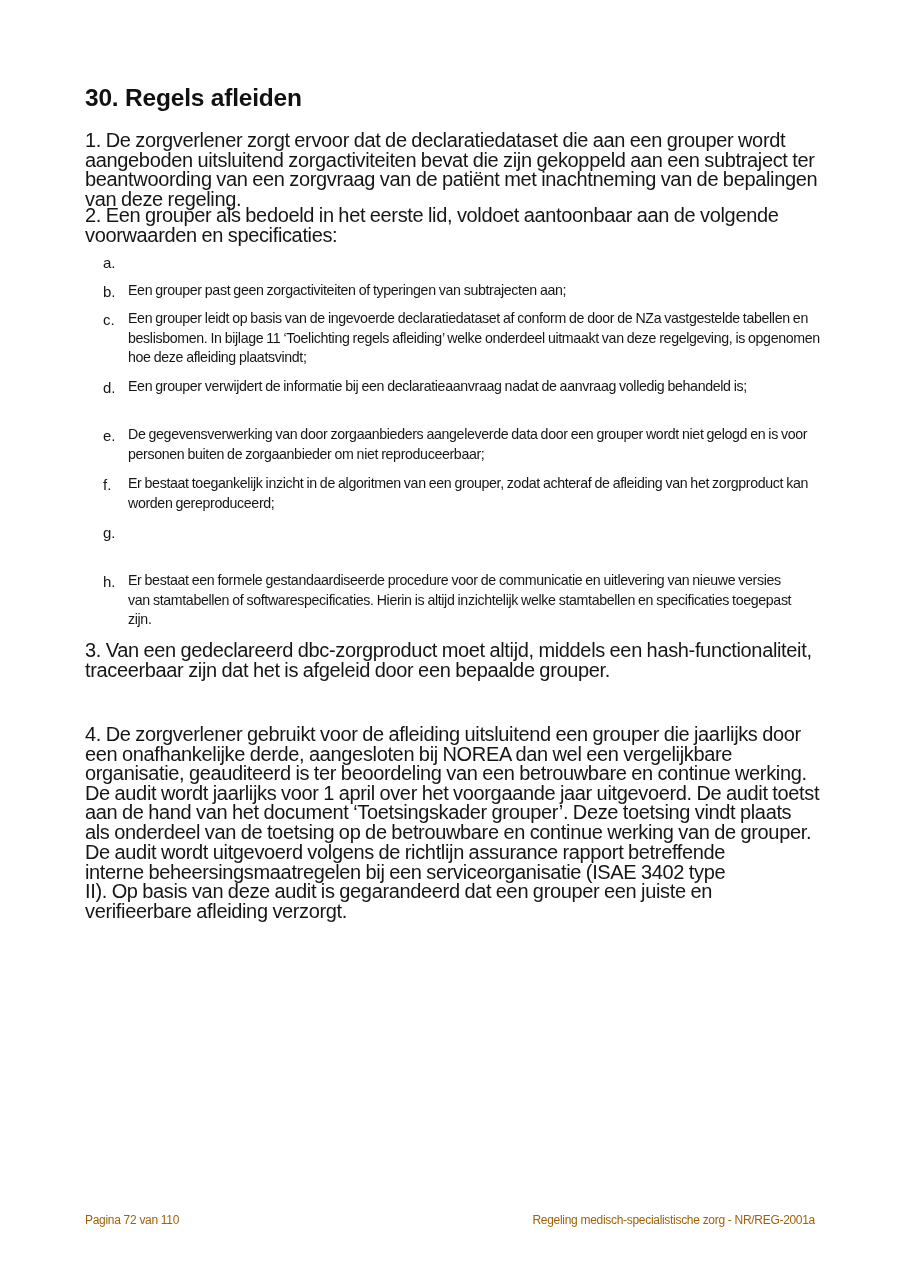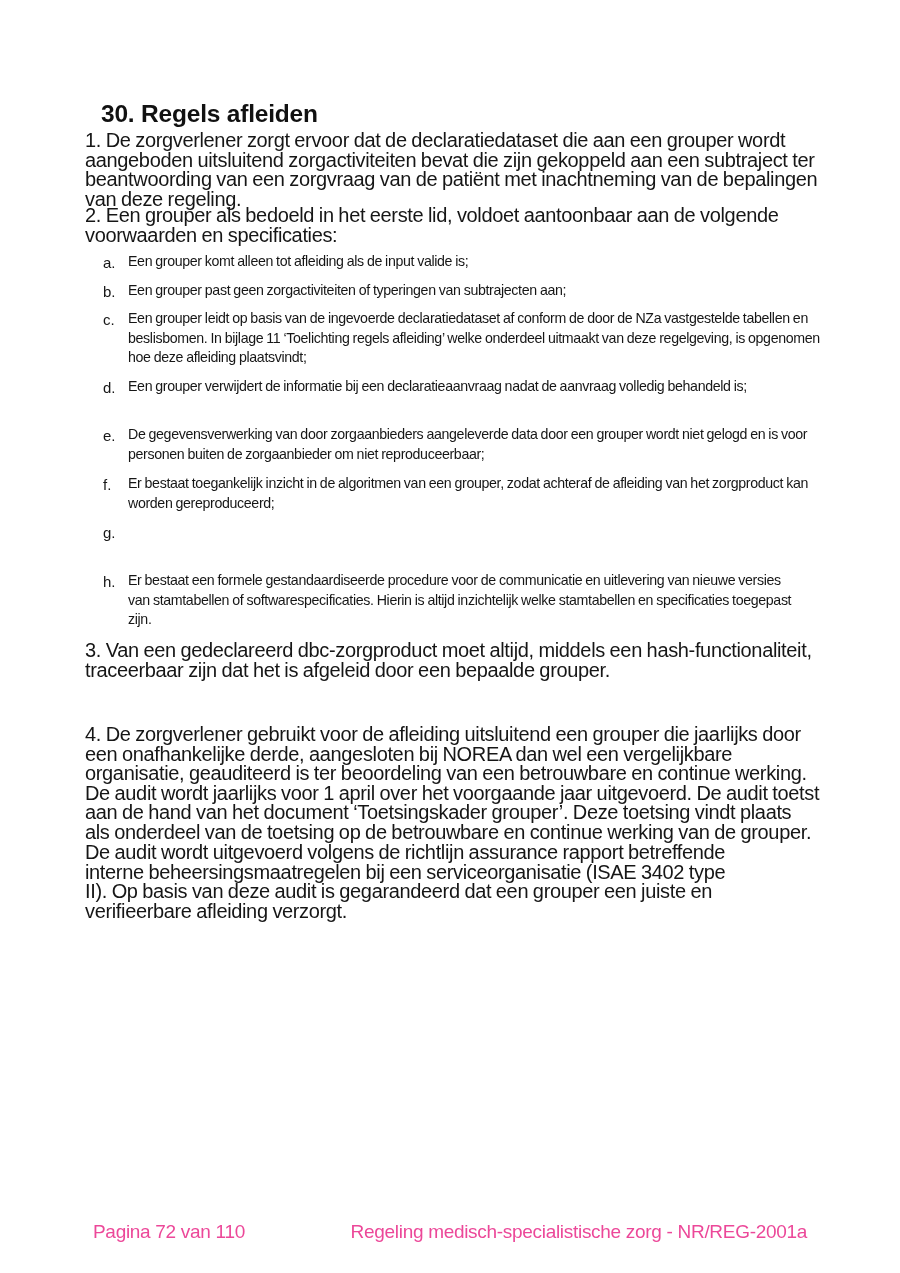--- a/index.html
+++ b/index.html
@@ -18,21 +18,21 @@
     .page {
       position: absolute;
       left: 0; top: 0;
       width: 900px;
       height: 1273px;
     }
     .heading {
       position: absolute;
       left: 85px;
       top: 84px;
-      margin: 16px;
+      margin: 0;
       font-size: 24.5px;
       font-weight: bold;
       letter-spacing: -0.2px;
       color: #111;
     }
     .para {
       position: absolute;
       left: 85px;
       width: 735px;
       margin: 0;
@@ -62,43 +62,42 @@
     .list-marker {
       position: absolute;
       left: 0;
       top: 1px;
       font-size: 15px;
       letter-spacing: 0;
     }
     .footer-left, .footer-right {
       position: absolute;
       top: 1213px;
-      font-size: 19px;
+      font-size: 12px;
       letter-spacing: -0.3px;
-      color: #ec4899;
-      margin: 8px;
+      color: #a16207;
+      margin: 0;
     }
     .footer-left { left: 85px; }
     .footer-right { right: 85px; text-align: center; }
   </style>
 </head>
 <body>
 
 <div class="page">
 
   <h1 class="heading">30. Regels afleiden</h1>
 
   <p class="para" style="top:131px;">1. De zorgverlener zorgt ervoor dat de declaratiedataset die aan een grouper wordt aangeboden uitsluitend zorgactiviteiten bevat die zijn gekoppeld aan een subtraject ter beantwoording van een zorgvraag van de patiënt met inachtneming van de bepalingen van deze regeling.</p>
 
   <p class="para" style="top:206px;">2. Een grouper als bedoeld in het eerste lid, voldoet aantoonbaar aan de volgende voorwaarden en specificaties:</p>
 
   <ol class="list">
     <li class="list-item" style="position:absolute; top:252px; left:0; width:695px;">
       <span class="list-marker">a.</span>
-      <span>Een grouper komt alleen tot afleiding als de input valide is;</span>
     </li>
     <li class="list-item" style="position:absolute; top:281px; left:0; width:695px;">
       <span class="list-marker">b.</span>
       <span>Een grouper past geen zorgactiviteiten of typeringen van subtrajecten aan;</span>
     </li>
     <li class="list-item" style="position:absolute; top:309px; left:0; width:695px;">
       <span class="list-marker">c.</span>
       <span>Een grouper leidt op basis van de ingevoerde declaratiedataset af conform de door de NZa vastgestelde tabellen en beslisbomen. In bijlage 11 ‘Toelichting regels afleiding’ welke onderdeel uitmaakt van deze regelgeving, is opgenomen hoe deze afleiding plaatsvindt;</span>
     </li>
     <li class="list-item" style="position:absolute; top:377px; left:0; width:665px;">

